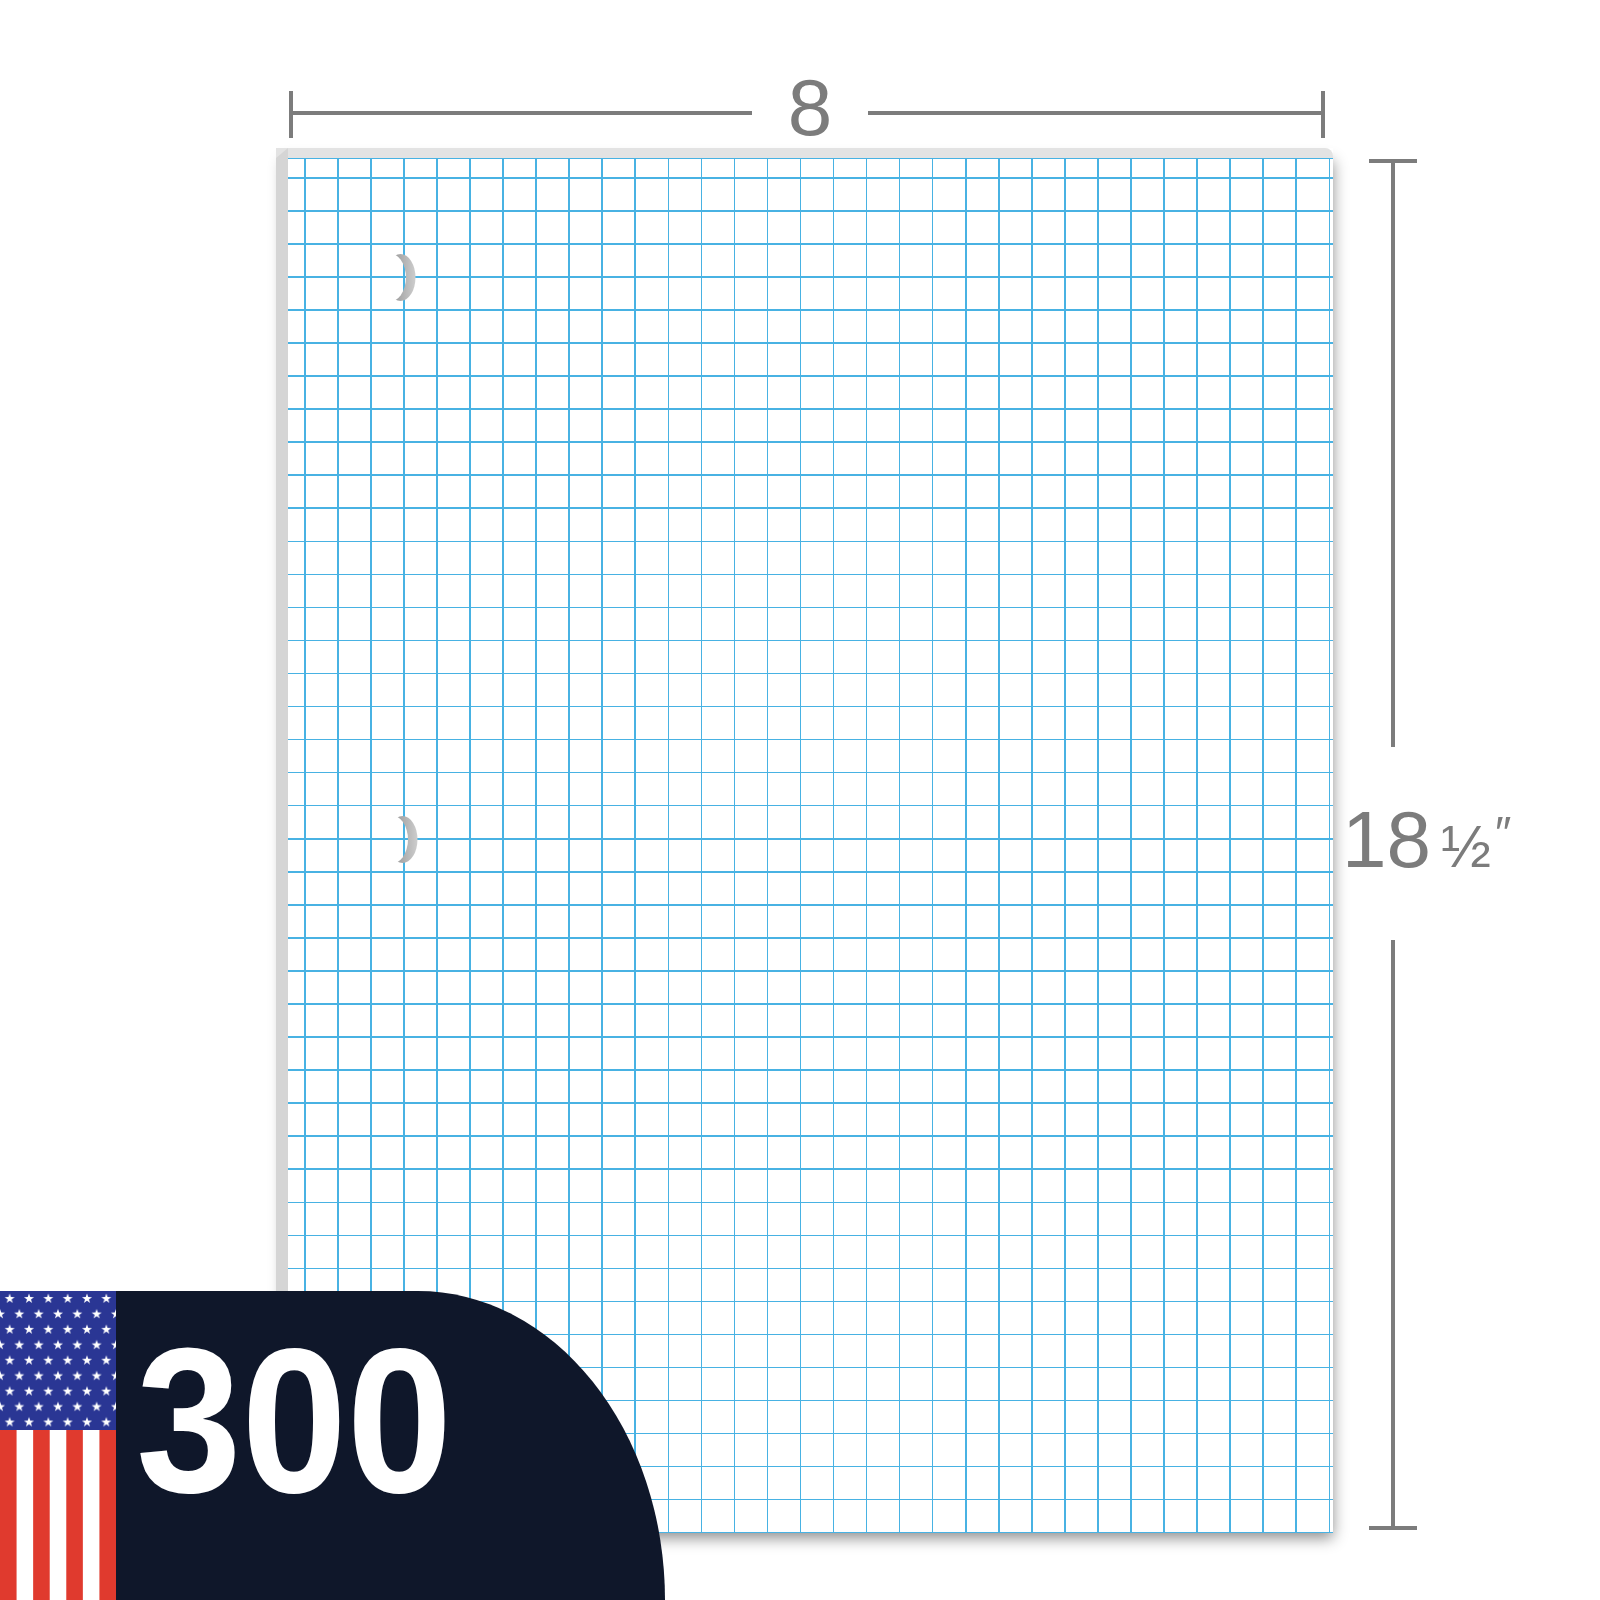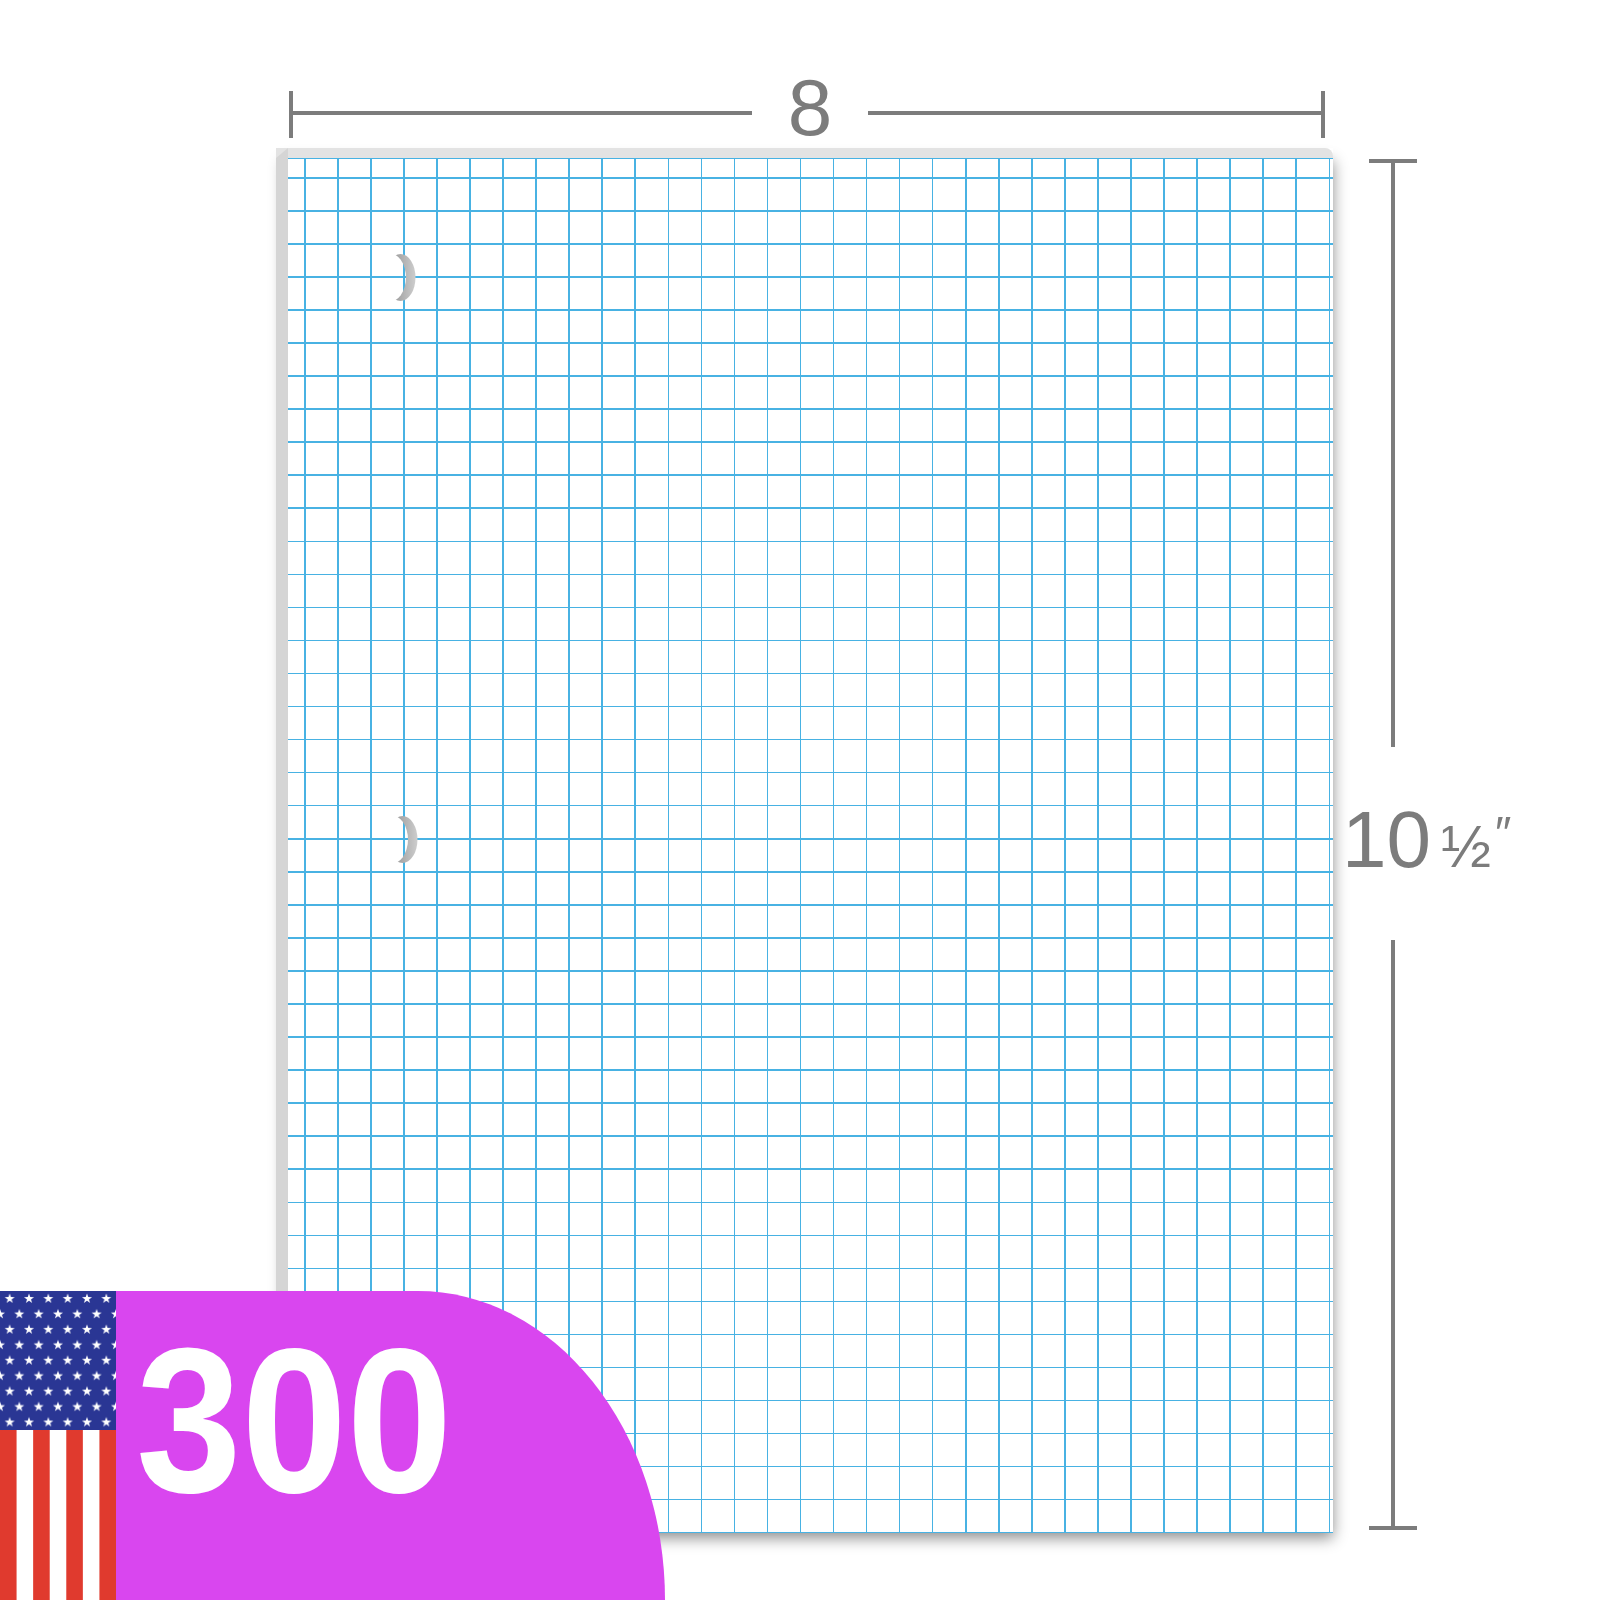--- a/index.html
+++ b/index.html
@@ -55,21 +55,21 @@
   .hlabel{
     position:absolute;left:1342px;top:800px;color:#7C7C7C;
     font-size:80px;line-height:80px;white-space:nowrap;z-index:6;
   }
   .hfrac{font-size:60px;margin-left:10px;}
   .hunit{font-size:46px;position:relative;top:-18px;margin-left:4px;}
 
   
   .badge{
     position:absolute;left:0;top:1291px;width:665px;height:309px;
-    background:#d946ef;border-top-right-radius:248px 310px;z-index:4;
+    background:#0f172a;border-top-right-radius:248px 310px;z-index:4;
   }
   .count{
     position:absolute;left:136px;top:27px;color:#ffffff;font-weight:bold;
     font-size:206px;line-height:1;letter-spacing:0;
     transform:scaleX(0.92);transform-origin:left top;white-space:nowrap;
   }
   .unit{
     position:absolute;left:136px;top:214px;color:#ffffff;font-weight:bold;
     font-size:76px;line-height:1;letter-spacing:2px;white-space:nowrap;
   }
@@ -119,21 +119,21 @@
     <div class="bar wline-l"></div>
     <div class="wlabel">8</div>
     <div class="bar wline-r"></div>
     <div class="bar wtick-r"></div>
   </div>
 
   <div>
     <div class="bar htick-t"></div>
     <div class="bar hline-t"></div>
     <div class="hlabel">
-      <span>10</span><span class="hfrac">½</span><span class="hunit">″</span>
+      <span>18</span><span class="hfrac">½</span><span class="hunit">″</span>
     </div>
     <div class="bar hline-b"></div>
     <div class="bar htick-b"></div>
   </div>
 
   <div class="badge">
     <div class="count">300</div>
   </div>
 
   <svg class="flag" width="116" height="309" viewBox="0 0 116 309">

